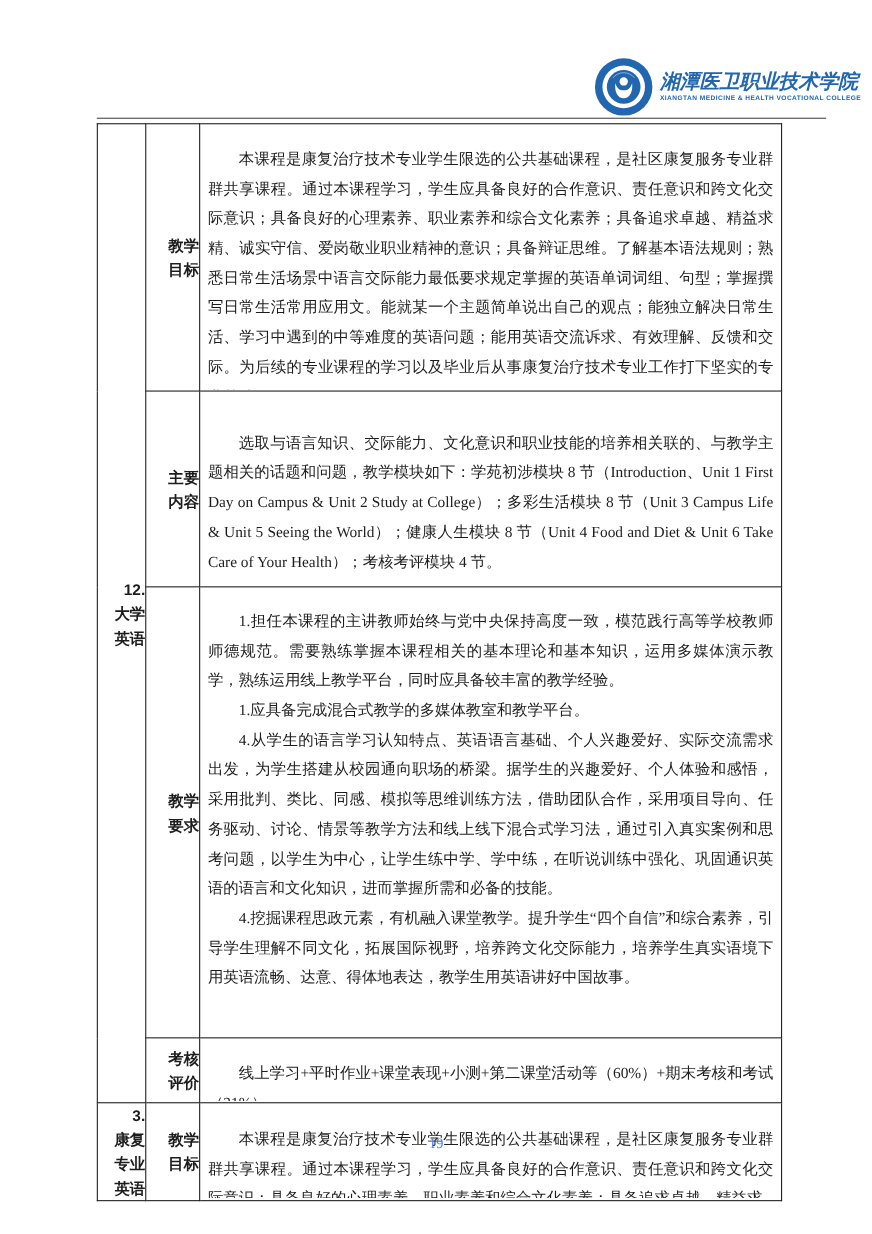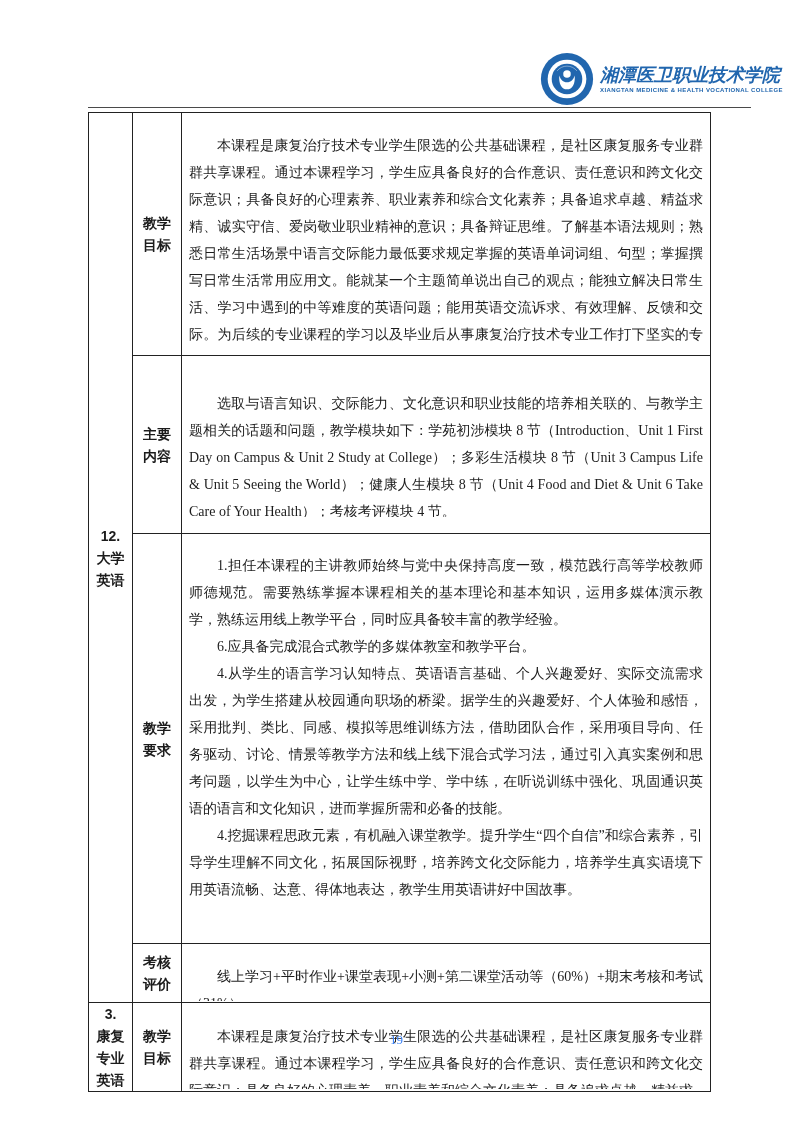--- a/index.html
+++ b/index.html
@@ -36,21 +36,21 @@
 
   
   table.doc {
     position:absolute; left:88px; top:112px; width:622px;
     border-collapse:collapse; table-layout:fixed;
   }
   table.doc td { border:1px solid #222; vertical-align:middle; }
   .c-name, .c-label {
     font-family:"Liberation Sans","DejaVu Sans",sans-serif;
     font-weight:bold; font-size:14px; line-height:22px;
-    text-align:center;
+    text-align:right;
   }
   .c-content { vertical-align:top; }
   .cellbox {
     overflow:hidden;
     padding:18px 7px 0 7px;
     font-size:14px; line-height:27px;
     text-align:justify;
   }
   .cellbox p { margin:0; text-indent:2em; }
 
@@ -119,21 +119,21 @@
       </tr>
 
       <tr style="height:350px">
         <td class="c-label">
           <div>教学</div>
           <div>要求</div>
         </td>
         <td class="c-content">
           <div class="cellbox" style="height:409px">
             <p>1.担任本课程的主讲教师始终与党中央保持高度一致，模范践行高等学校教师师德规范。需要熟练掌握本课程相关的基本理论和基本知识，运用多媒体演示教学，熟练运用线上教学平台，同时应具备较丰富的教学经验。</p>
-            <p>6.应具备完成混合式教学的多媒体教室和教学平台。</p>
+            <p>1.应具备完成混合式教学的多媒体教室和教学平台。</p>
             <p>4.从学生的语言学习认知特点、英语语言基础、个人兴趣爱好、实际交流需求出发，为学生搭建从校园通向职场的桥梁。据学生的兴趣爱好、个人体验和感悟，采用批判、类比、同感、模拟等思维训练方法，借助团队合作，采用项目导向、任务驱动、讨论、情景等教学方法和线上线下混合式学习法，通过引入真实案例和思考问题，以学生为中心，让学生练中学、学中练，在听说训练中强化、巩固通识英语的语言和文化知识，进而掌握所需和必备的技能。</p>
             <p>4.挖掘课程思政元素，有机融入课堂教学。提升学生“四个自信”和综合素养，引导学生理解不同文化，拓展国际视野，培养跨文化交际能力，培养学生真实语境下用英语流畅、达意、得体地表达，教学生用英语讲好中国故事。</p>
           </div>
         </td>
       </tr>
 
       <tr style="height:59px">
         <td class="c-label">
           <div>考核</div>
           <div>评价</div>

